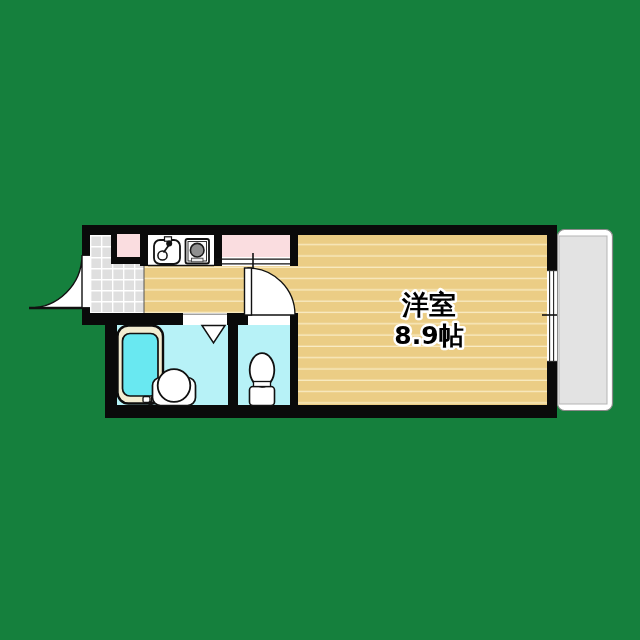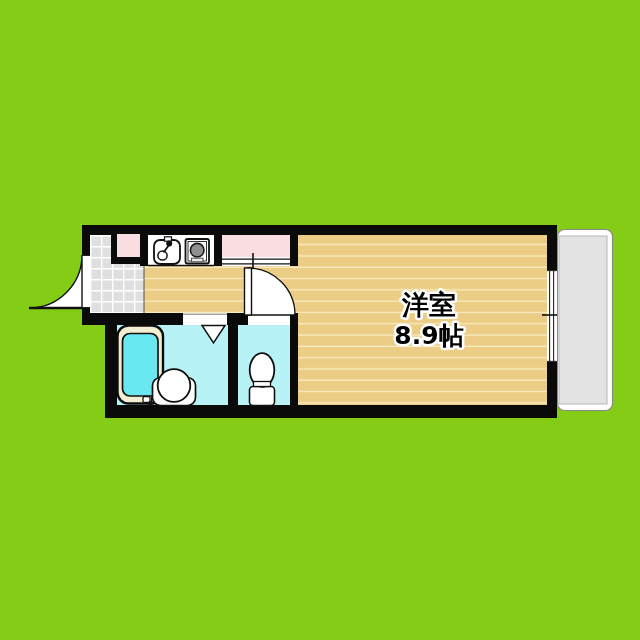--- a/index.html
+++ b/index.html
@@ -1,16 +1,16 @@
 <!DOCTYPE html>
 <html><head>
 <meta charset="utf-8">
 <style>
   html,body{margin:0;padding:0;background:#fff;}
-  .canvas{position:relative;width:640px;height:640px;background:#84cc16;overflow:hidden;
+  .canvas{position:relative;width:640px;height:640px;background:#15803d;overflow:hidden;
           font-family:"DejaVu Sans","Liberation Sans",sans-serif;}
   svg{display:block;}
   .room-text{font-family:"DejaVu Sans","Liberation Sans",sans-serif;
              font-weight:bold;fill:#000;stroke:#ffffff;stroke-width:5px;
              paint-order:stroke;stroke-linejoin:round;text-anchor:middle;}
 </style>
 </head>
 <body>
 
 <div class="canvas">

